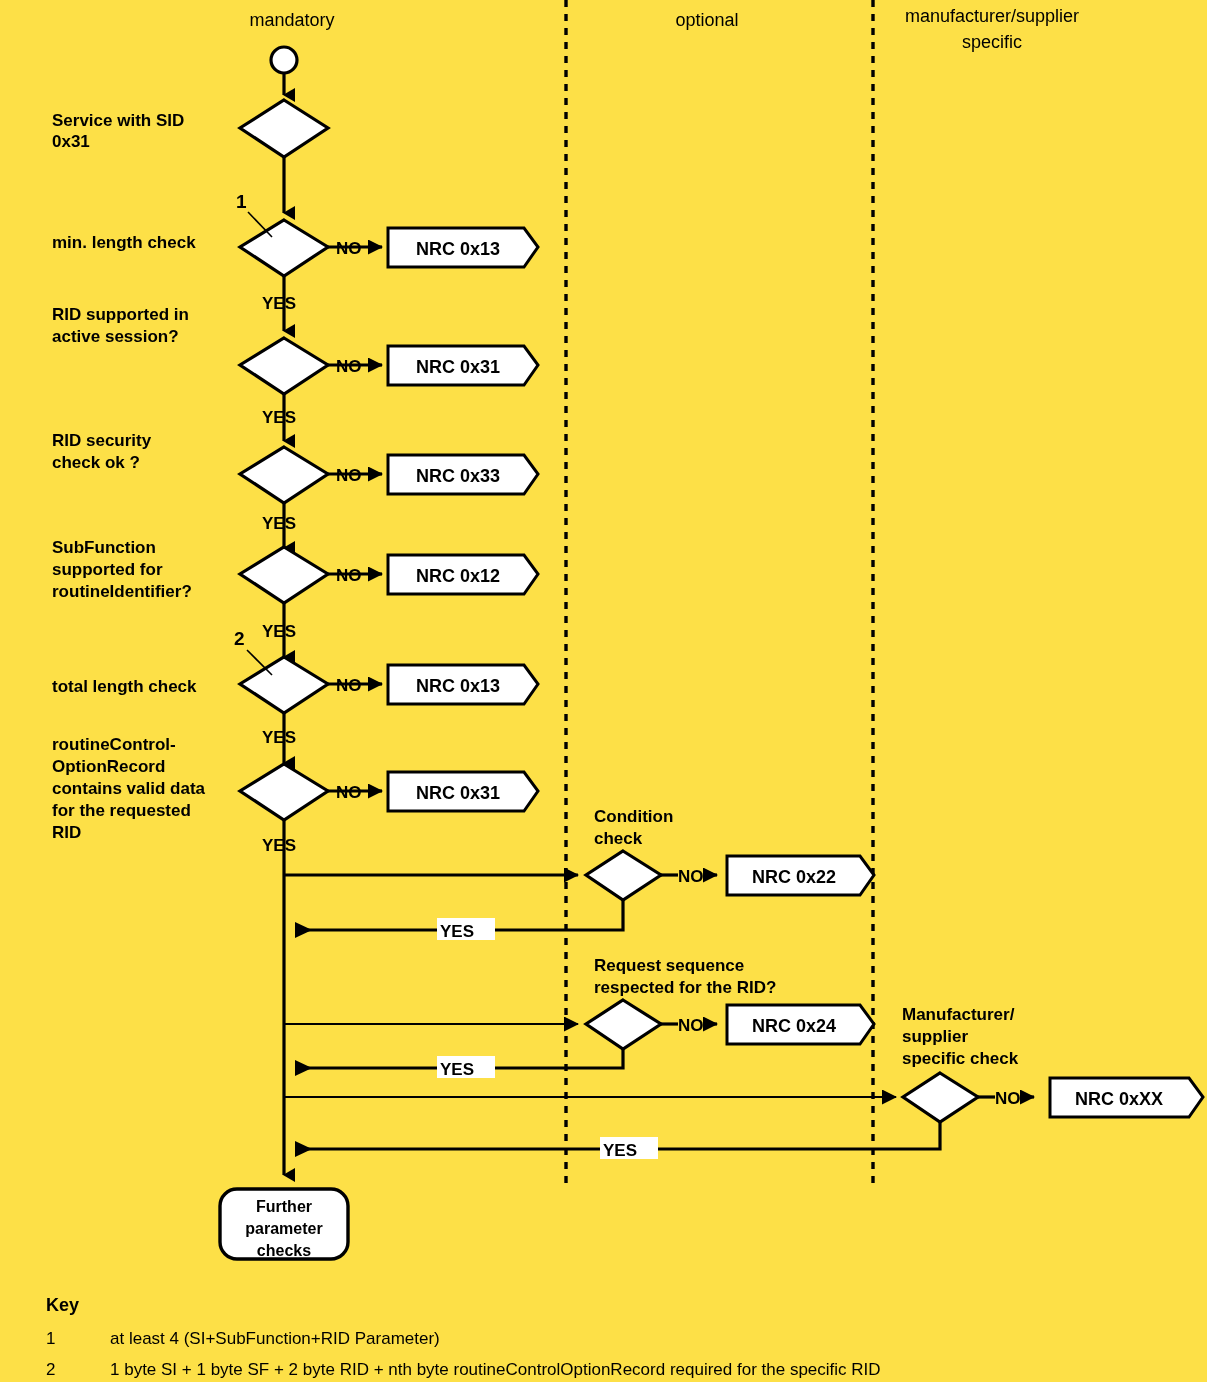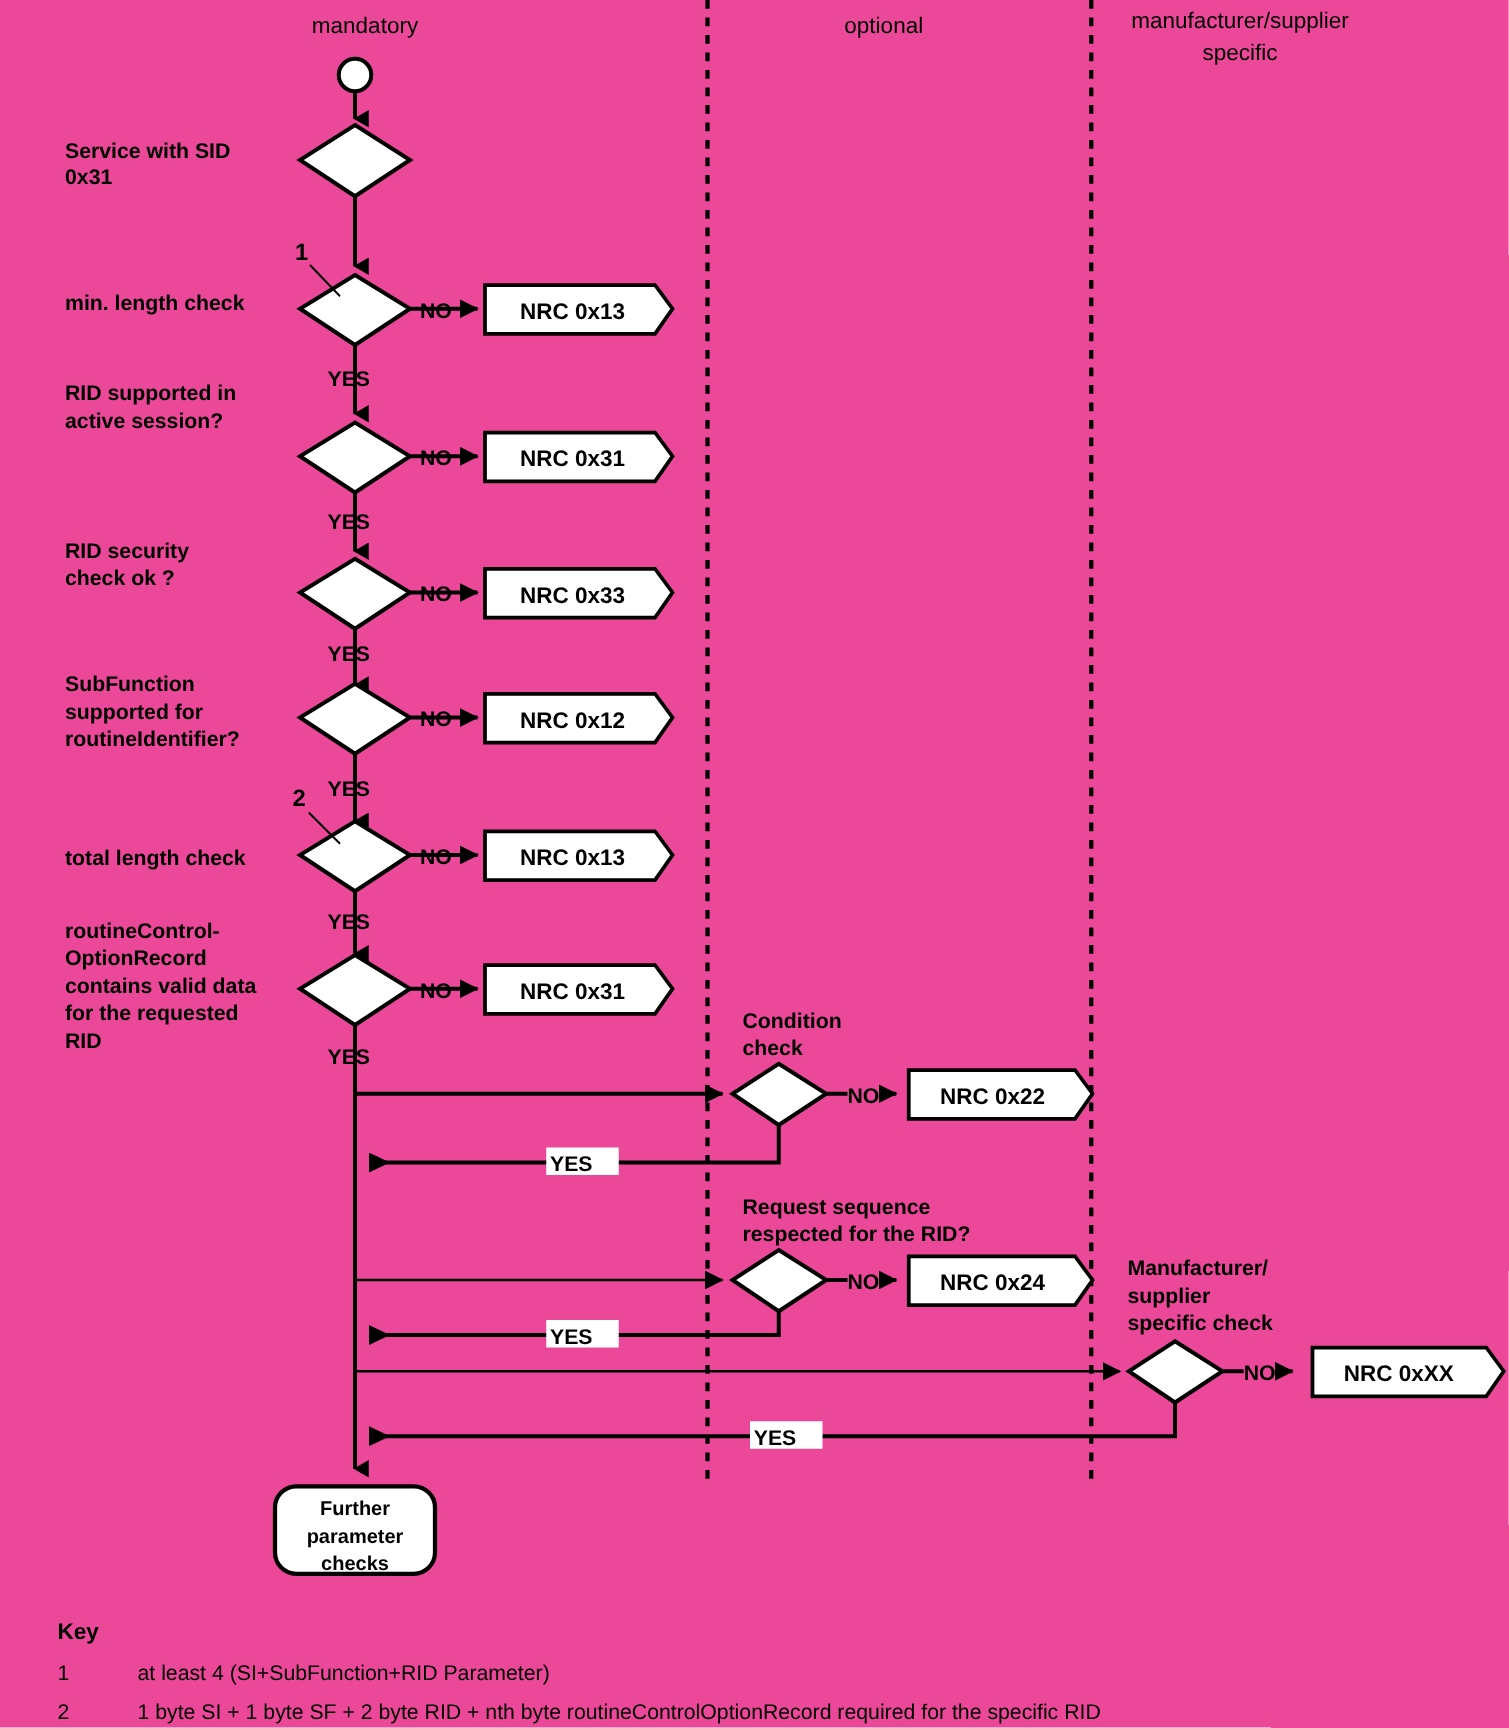--- a/index.html
+++ b/index.html
@@ -9,21 +9,21 @@
     background: #ffffff;
   }
   body {
     font-family: "Liberation Sans", sans-serif;
     color: #000000;
   }
   #page {
     position: relative;
     width: 1207px;
     height: 1382px;
-    background: #ec4899;
+    background: #fde047;
     overflow: hidden;
   }
   svg#flow {
     position: absolute;
     left: 0;
     top: 0;
     width: 1207px;
     height: 1382px;
   }
   .col-header {

